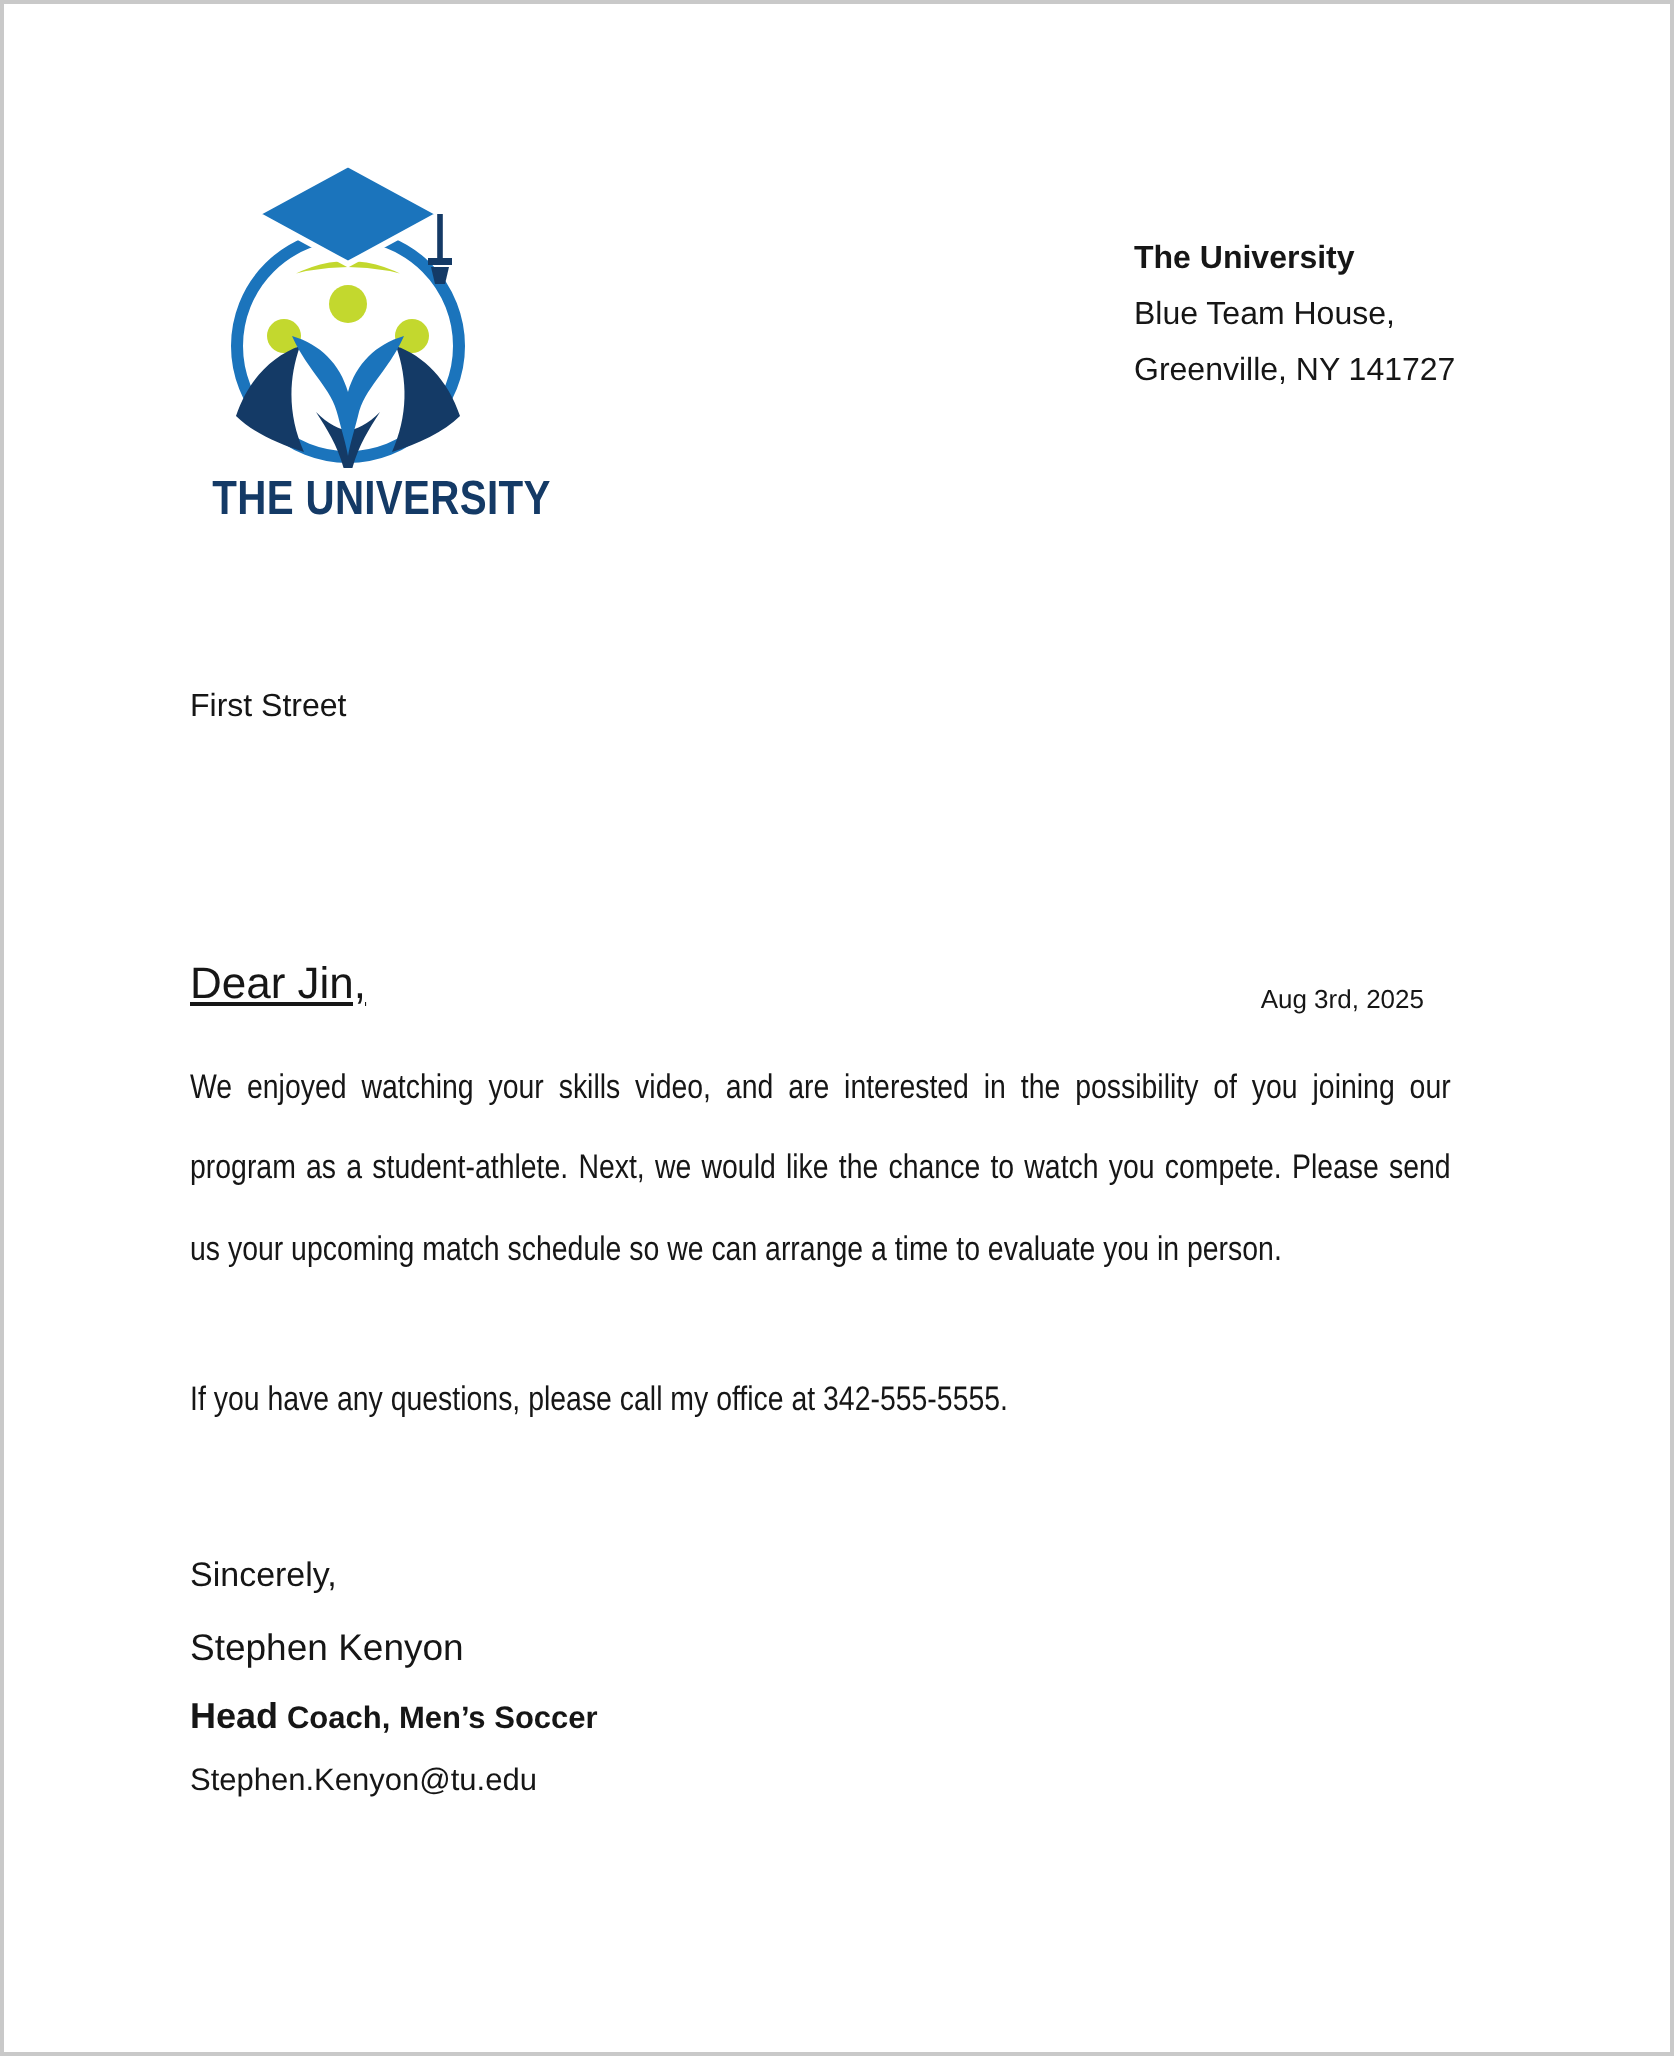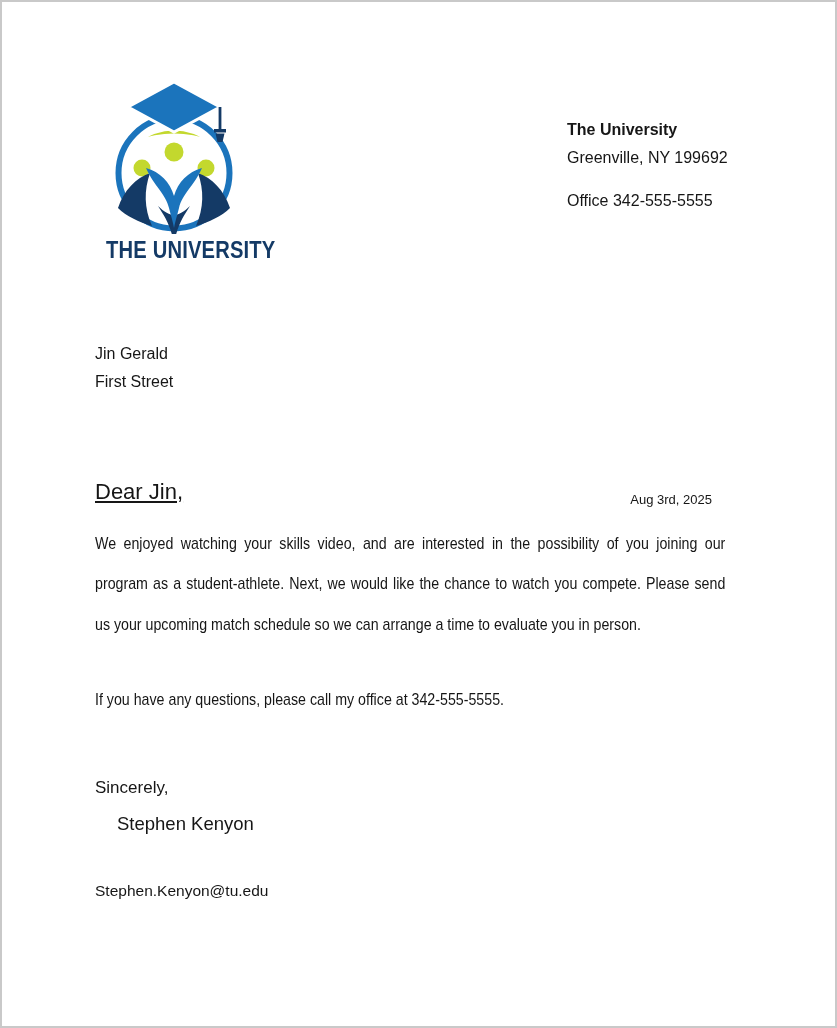--- a/index.html
+++ b/index.html
@@ -103,21 +103,20 @@
     position: absolute;
     left: 93px;
     top: 776px;
     font-size: 17px;
   }
   .signature-name {
     position: absolute;
     left: 93px;
     top: 811px;
     font-size: 18.5px;
-    margin-left: 22px;
   }
   .signature-title {
     position: absolute;
     left: 93px;
     top: 846px;
     font-weight: bold;
   }
   .signature-title .t-primary { font-size: 18px; }
   .signature-title .t-rest   { font-size: 15.5px; }
   .signature-email {
@@ -161,37 +160,40 @@
         </g>
       </g>
     </svg>
     <div class="wordmark">
       <span>THE UNIVERSITY</span>
     </div>
   </div>
 
   <div class="sender-block">
     <div class="bold">The University</div>
-    <div>Greenville, NY 199692</div>
-    <div class="sender-phone">Office 342-555-5555</div>
+    <div>Blue Team House,</div>
+    <div>Greenville, NY 141727</div>
   </div>
 
   <div class="recipient-block">
-    <div>Jin Gerald</div>
     <div>First Street</div>
   </div>
 
   <div class="greeting">Dear Jin,</div>
   <div class="date">Aug 3rd, 2025</div>
 
   <div class="body-paragraph">
     <div class="condensed">We enjoyed watching your skills video, and are interested in the possibility of you joining our program as a student-athlete. Next, we would like the chance to watch you compete. Please send us your upcoming match schedule so we can arrange a time to evaluate you in person.</div>
   </div>
 
   <div class="followup-line">
     <div class="condensed">If you have any questions, please call my office at 342-555-5555.</div>
   </div>
 
   <div class="closing">Sincerely,</div>
   <div class="signature-name">Stephen Kenyon</div>
+  <div class="signature-title">
+    <span class="t-primary">Head</span>
+    <span class="t-rest">Coach, Men’s Soccer</span>
+  </div>
   <div class="signature-email">Stephen.Kenyon@tu.edu</div>
 
 </div>
 
 </body></html>

